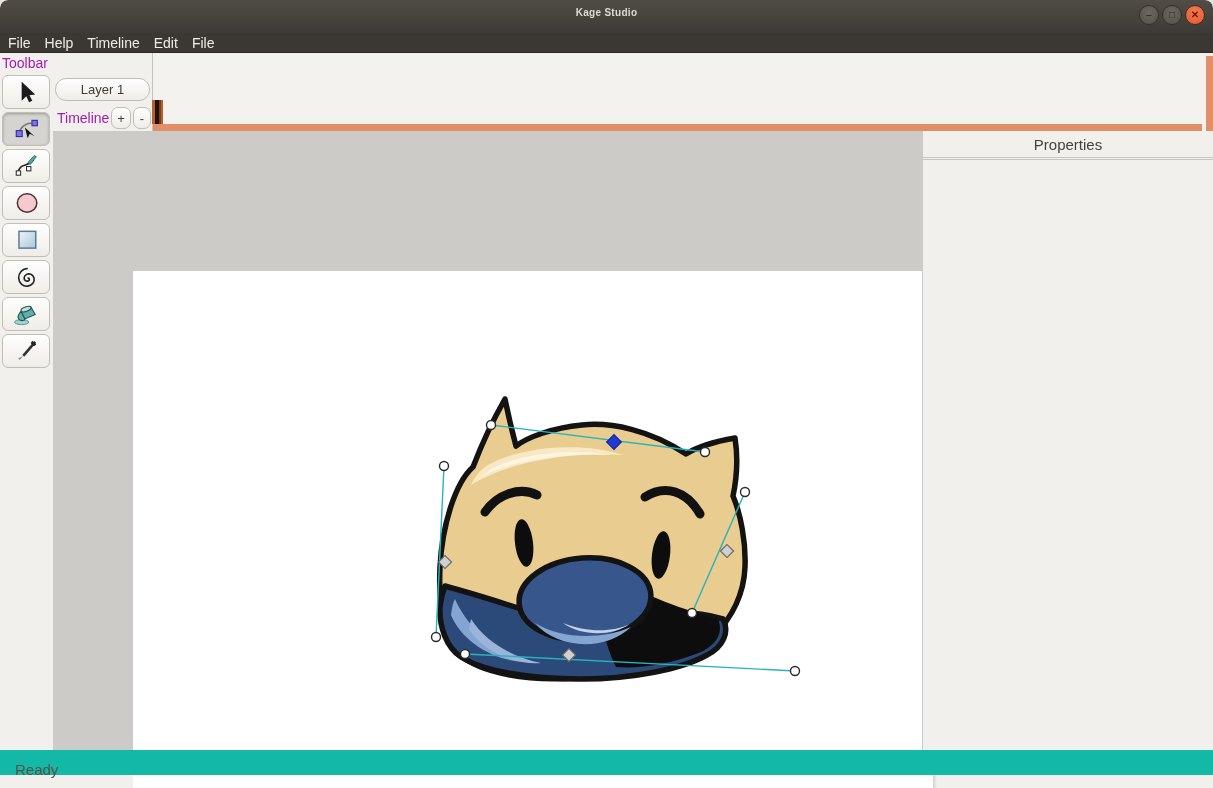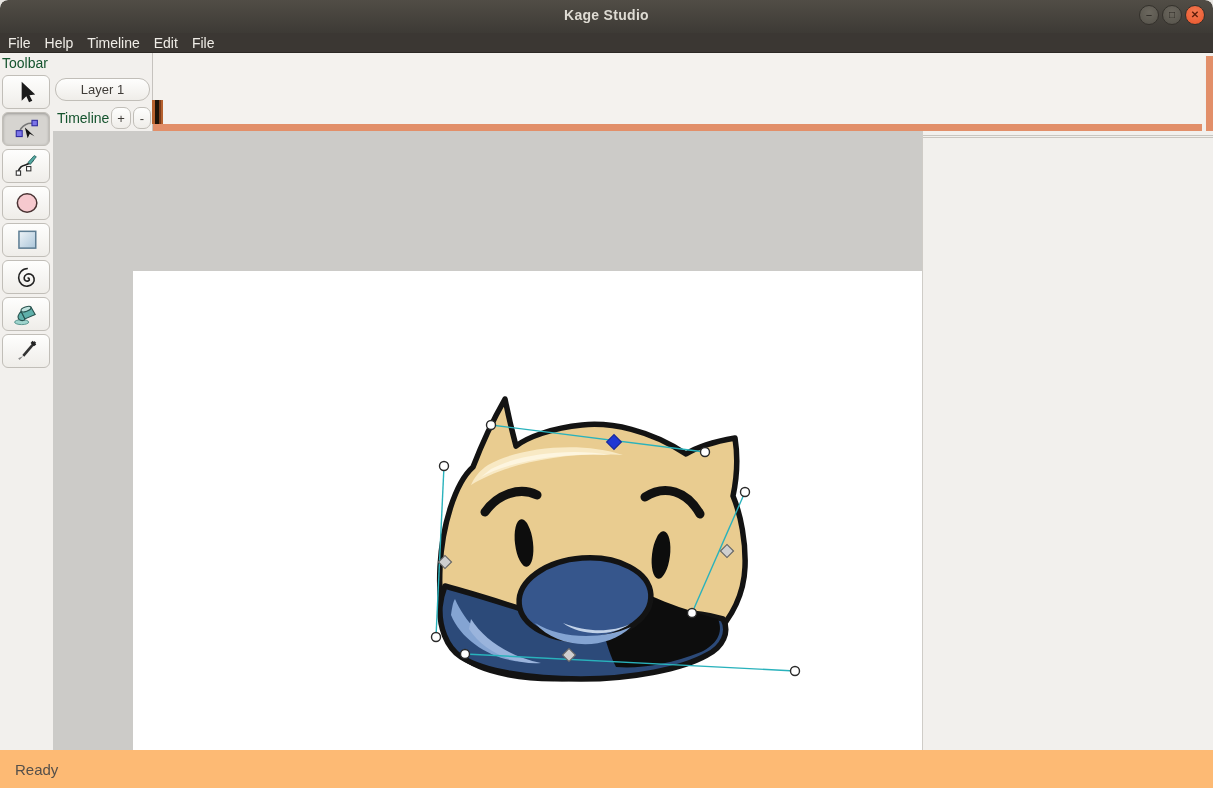--- a/index.html
+++ b/index.html
@@ -3,36 +3,36 @@
 <meta charset="utf-8">
 <style>
   * { margin:0; padding:0; box-sizing:border-box; }
   html,body { width:1213px; height:788px; font-family:"Liberation Sans", sans-serif; background:#e8e6e2; }
   .window { position:relative; width:1213px; height:788px; background:#f2f0ed; overflow:hidden; border-radius:8px 8px 0 0; }
 
   
   .titlebar { position:absolute; left:0; top:0; width:1213px; height:33px;
     background:linear-gradient(#514d46,#3d3a35); border-radius:8px 8px 0 0; }
   .titlebar .title { position:absolute; left:0; right:0; top:7px; text-align:center;
-    color:#dedbd3; font-size:14px; font-weight:bold; letter-spacing:0.3px; }
+    color:#dedbd3; font-size:10px; font-weight:bold; letter-spacing:0.3px; }
   .win-controls { position:absolute; right:8px; top:5px; display:flex; gap:3px; }
   .win-btn { width:20px; height:20px; border-radius:50%; border:1px solid #34312c;
     display:flex; align-items:center; justify-content:center;
     background:radial-gradient(circle at 50% 35%, #6b675e, #55524a); color:#26231f;
     font-size:11px; line-height:1; cursor:default; }
   .win-btn.close { background:radial-gradient(circle at 50% 35%, #f47a52, #e8552b); color:#5d1d0a; }
 
   
   .menubar { position:absolute; left:0; top:33px; width:1213px; height:20px;
     background:#3b3733; border-bottom:1px solid #2c2925; display:flex; align-items:flex-start; padding-left:8px; }
   .menu-item { color:#f0ede7; font-size:14px; margin-right:14px; line-height:20px; }
 
   
   .left-dock { position:absolute; left:0; top:53px; width:53px; height:697px; background:#f2f0ed; }
-  .dock-label { position:absolute; font-size:14px; color:#14532d; }
+  .dock-label { position:absolute; font-size:14px; color:#a21caf; }
   .toolbar-label { left:2px; top:55px; }
   .tool-btn { position:absolute; left:2px; width:48px; height:34px;
     border:1px solid #c1beb8; border-radius:6px;
     background:linear-gradient(#fefefd,#efede9);
     display:flex; align-items:center; justify-content:center; }
   .tool-btn.selected { background:#d6d4d0; box-shadow:inset 0 1px 3px rgba(0,0,0,0.28); }
 
   
   .small-btn { position:absolute; border:1px solid #c1beb8; border-radius:7px;
     background:linear-gradient(#fefefd,#efede9); font-size:13px; color:#3f3c38;
@@ -54,21 +54,21 @@
     box-shadow:2px 2px 2px rgba(0,0,0,0.12); }
   .canvas svg { display:block; }
 
   
   .props { position:absolute; left:922px; top:131px; width:291px; height:619px;
     background:#f2f0ed; border-left:1px solid #cfccc7; }
   .props-title { text-align:center; font-size:15px; color:#474239; padding-top:5px; }
   .props-sep { margin-top:4px; height:3px; border-top:1px solid #c9c6c0; border-bottom:1px solid #c9c6c0; }
 
   
-  .statusbar { position:absolute; left:0; top:750px; width:1213px; height:38px; background:#fdba74; }
+  .statusbar { position:absolute; left:0; top:750px; width:1213px; height:25px; background:#14b8a6; }
   .status-text { position:absolute; left:15px; top:11px; font-size:15px; color:#55504a; }
 </style>
 </head>
 <body>
 
 <div class="window">
 
   <div class="titlebar">
     <div class="title">Kage Studio</div>
     <div class="win-controls">
@@ -218,20 +218,21 @@
             <rect x="589.4" y="275.4" width="9.2" height="9.2" transform="rotate(45 594 280)" fill="#cfcfcf" stroke="#666666" stroke-width="1.2"></rect>
             <circle cx="332" cy="383" r="4.5" fill="#ffffff" stroke="#2a2a2a" stroke-width="1.4"></circle>
             <circle cx="662" cy="400" r="4.5" fill="#ffffff" stroke="#2a2a2a" stroke-width="1.4"></circle>
             <rect x="431.4" y="379.4" width="9.2" height="9.2" transform="rotate(45 436 384)" fill="#cfcfcf" stroke="#666666" stroke-width="1.2"></rect>
           </g>
       </svg>
     </div>
   </div>
 
   <div class="props">
+    <div class="props-title">Properties</div>
     <div class="props-sep"></div>
   </div>
 
   <div class="statusbar">
     <span class="status-text">Ready</span>
   </div>
 
 </div>
 
 </body></html>

